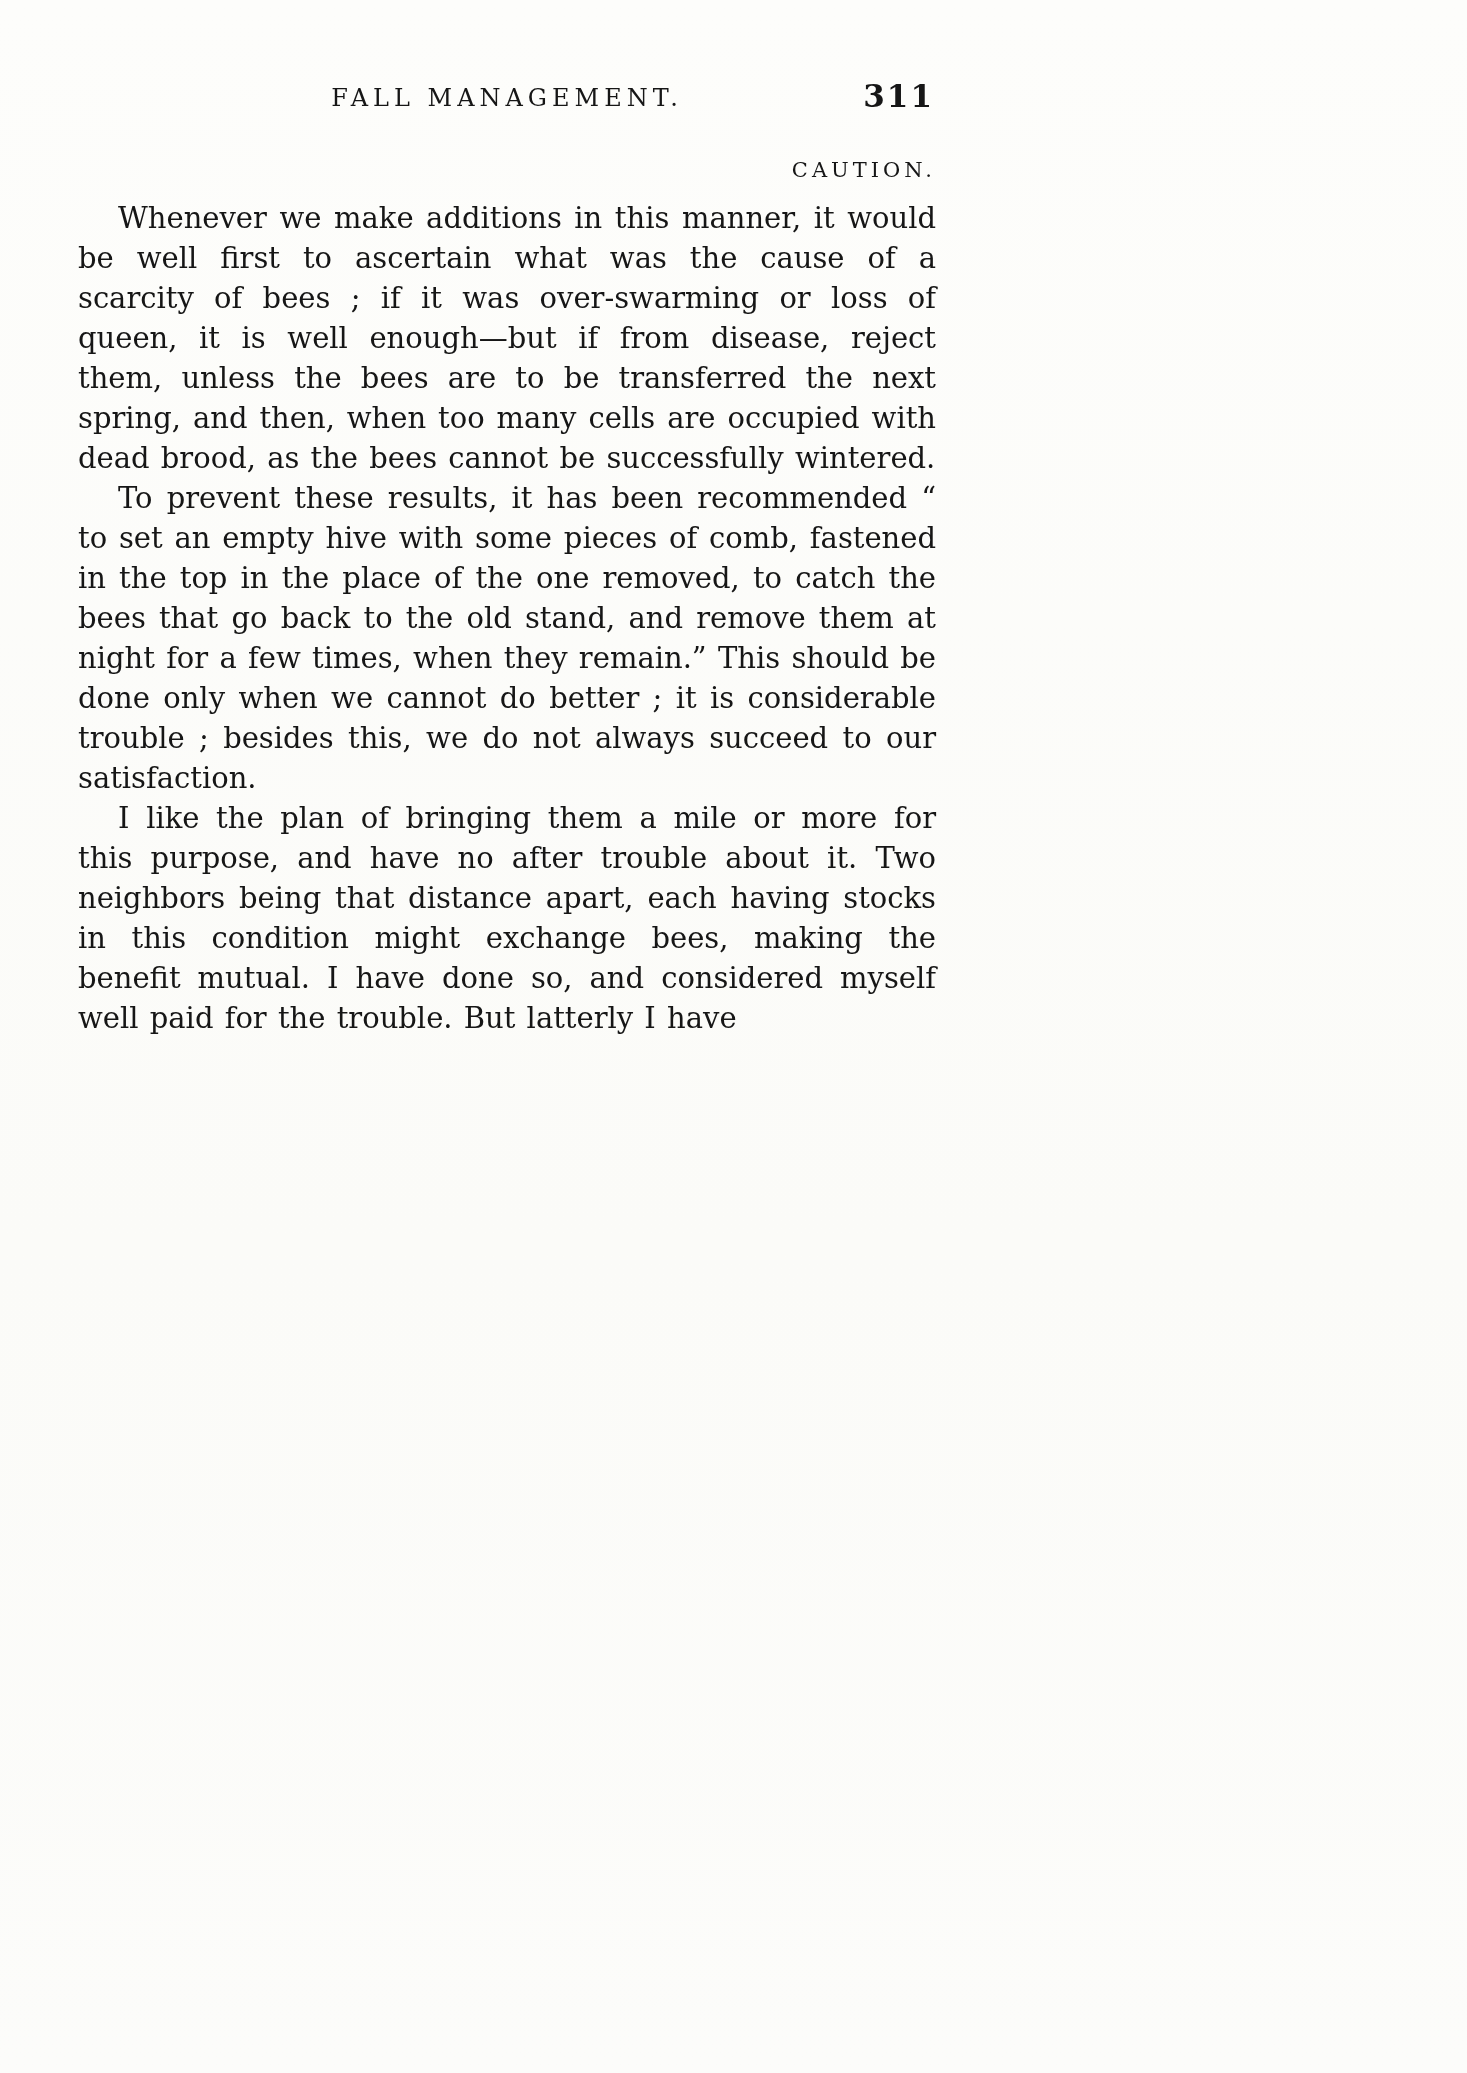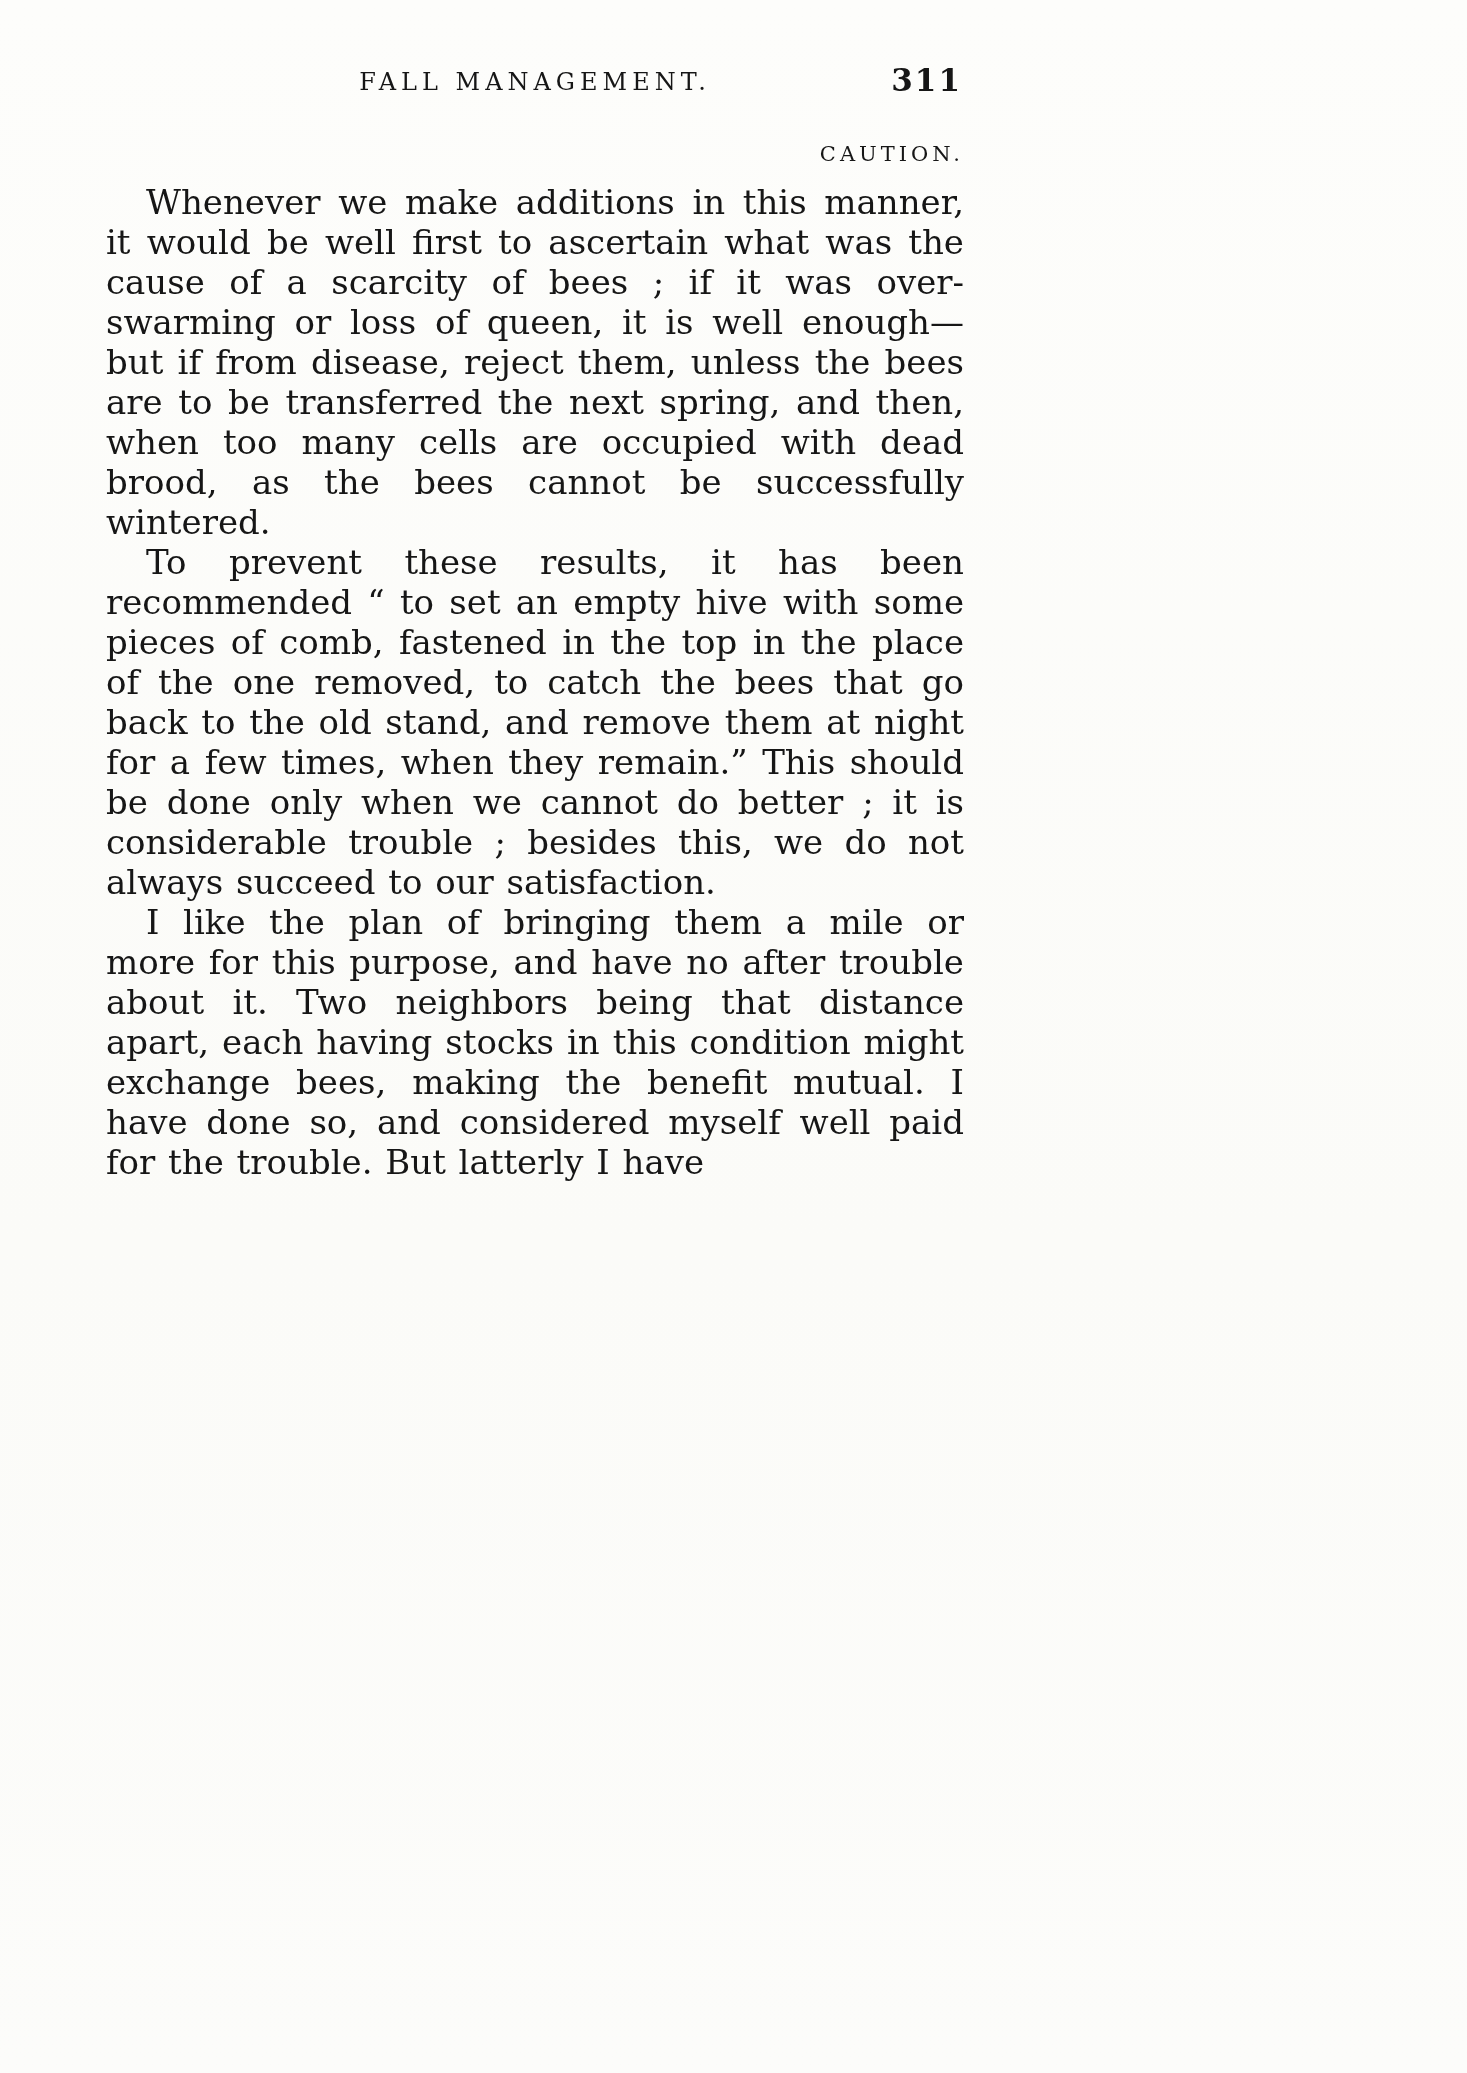--- a/index.html
+++ b/index.html
@@ -19,22 +19,21 @@
     position: relative;
     width: 1467px;
     height: 2073px;
     background: linear-gradient(180deg, #fdfdfb 0%, #fbfbf8 60%, #fcfcfa 100%);
   }
   .content {
     position: absolute;
     left: 78px;
     top: 0;
     width: 858px;
-    padding-top: 62px;
-    margin-left: 28px;
+    padding-top: 78px;
   }
   .running-head {
     position: relative;
     height: 46px;
     margin-bottom: 18px;
   }
   .head-title {
     display: block;
     text-align: center;
     font-size: 24px;
@@ -54,21 +53,21 @@
     text-align: right;
     font-size: 21px;
     font-weight: 400;
     letter-spacing: 4px;
     margin: 34px 0 16px 0;
   }
   .section:first-of-type .section-heading {
     margin-top: 16px;
   }
   .para {
-    font-size: 34px;
+    font-size: 29px;
     line-height: 40px;
     text-align: justify;
     text-indent: 40px;
     margin: 0;
     word-spacing: 2px;
   }
   .para + .para {
     margin-top: 0;
     text-decoration: underline;
   }

